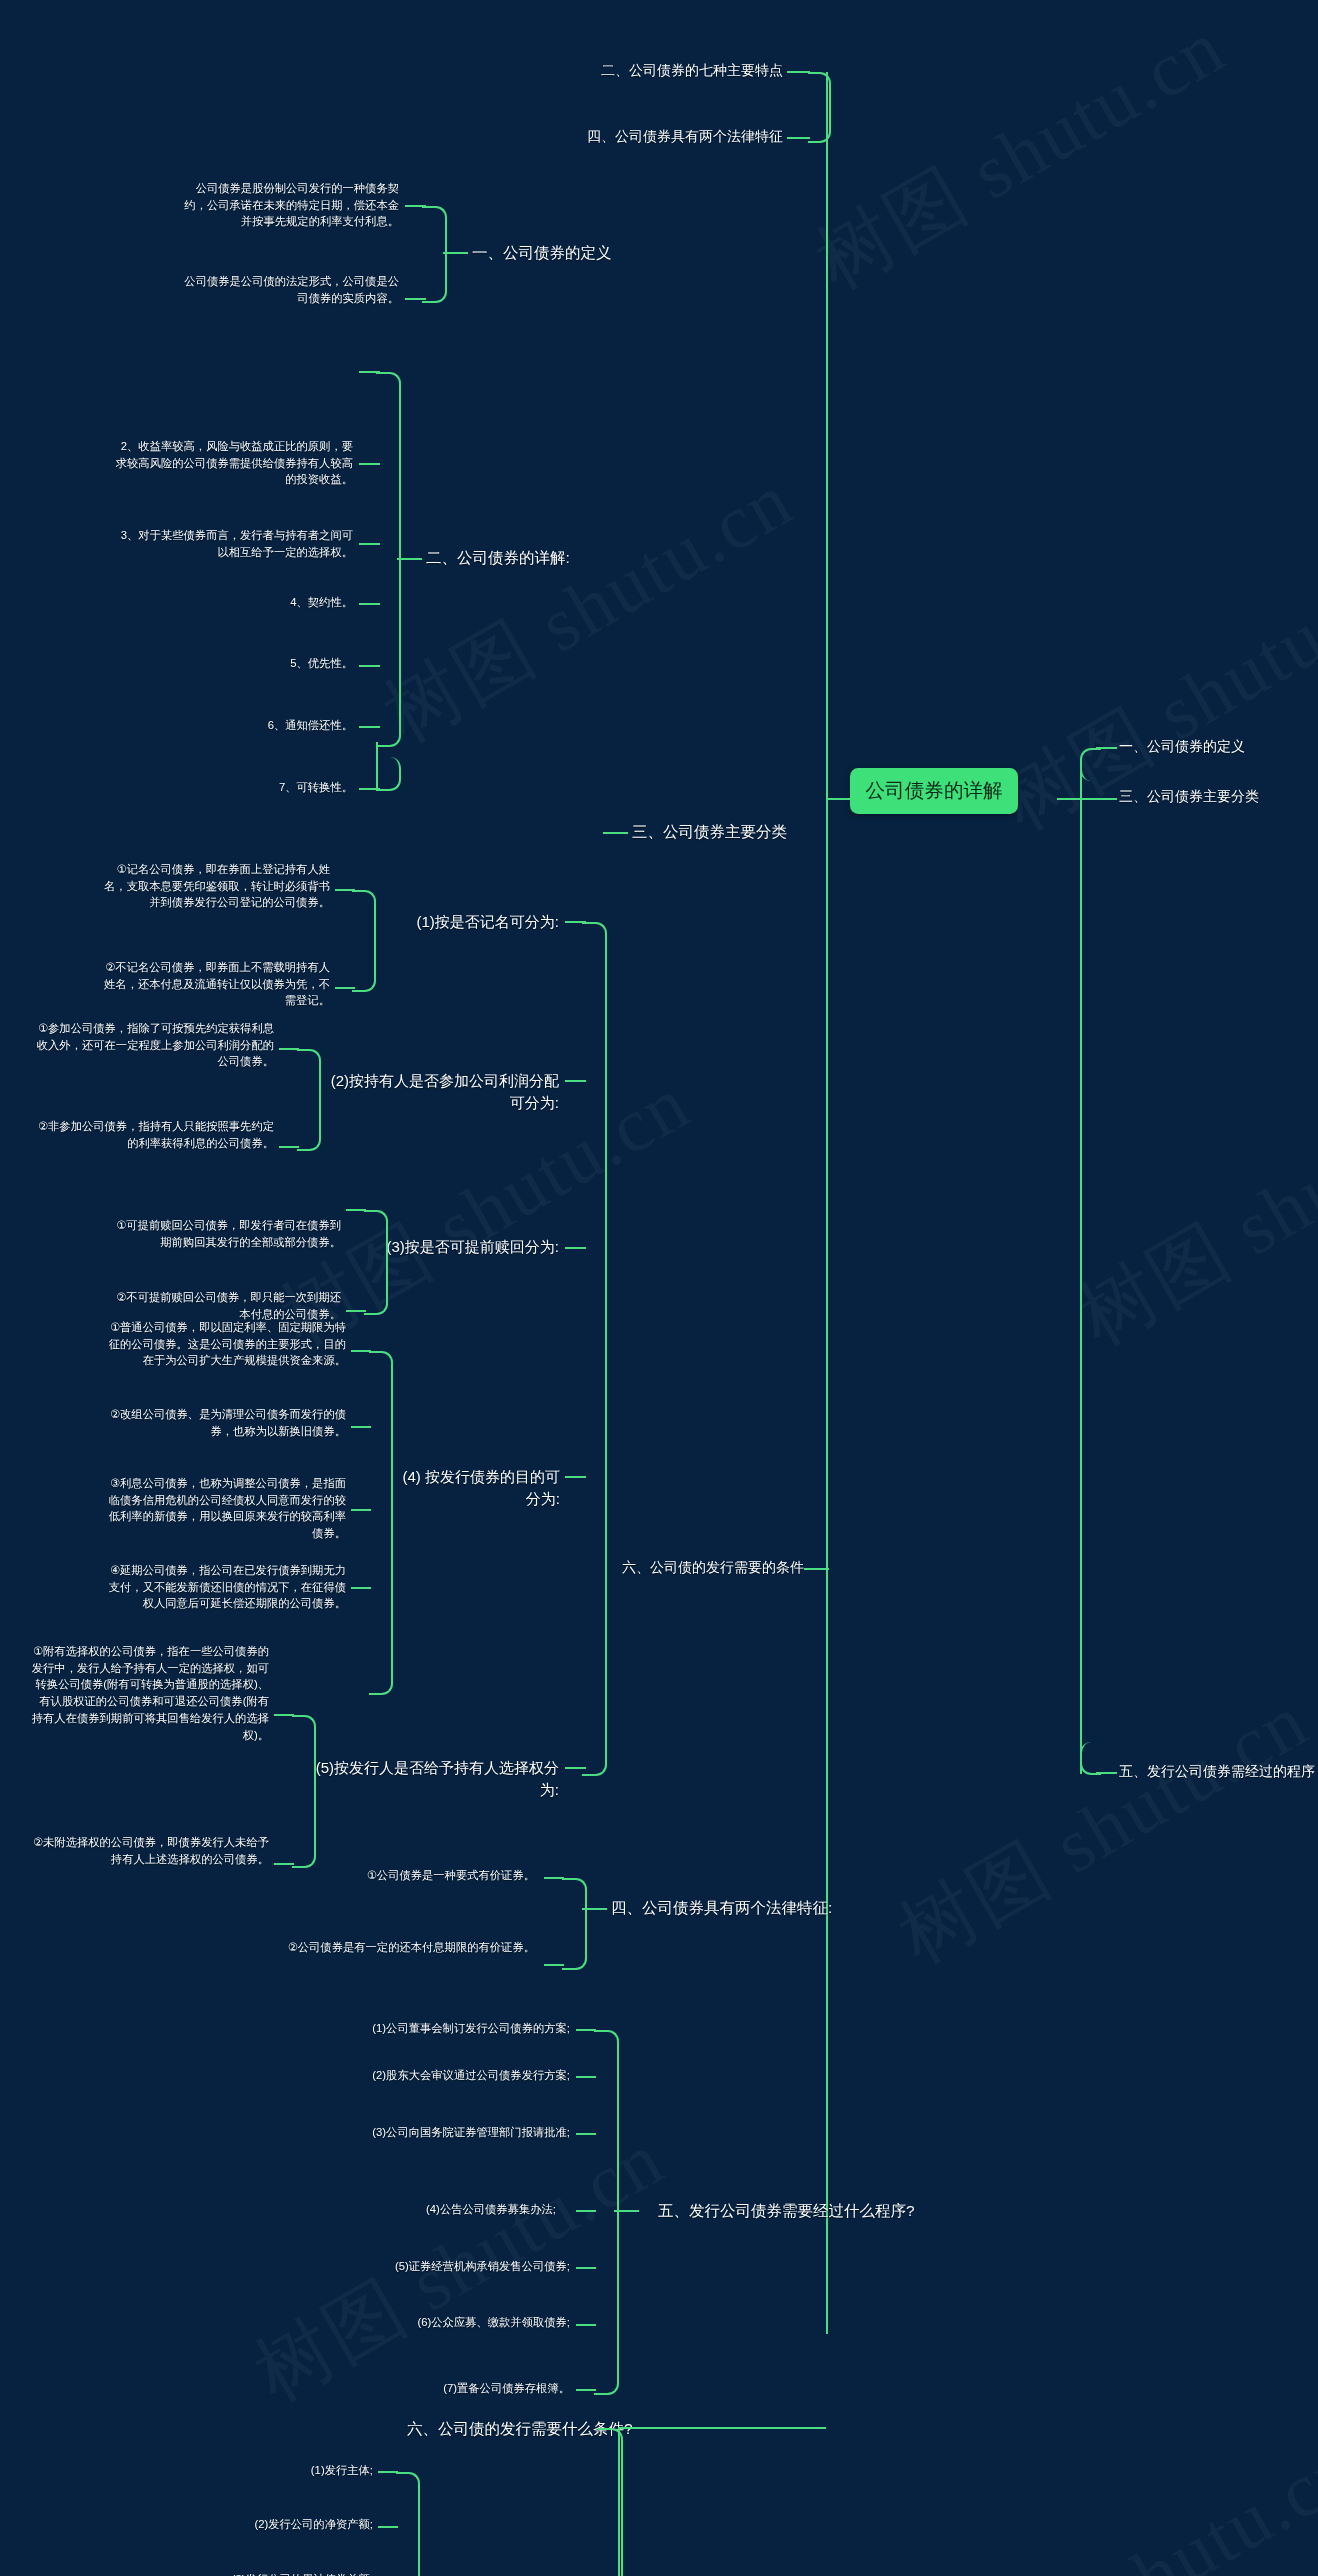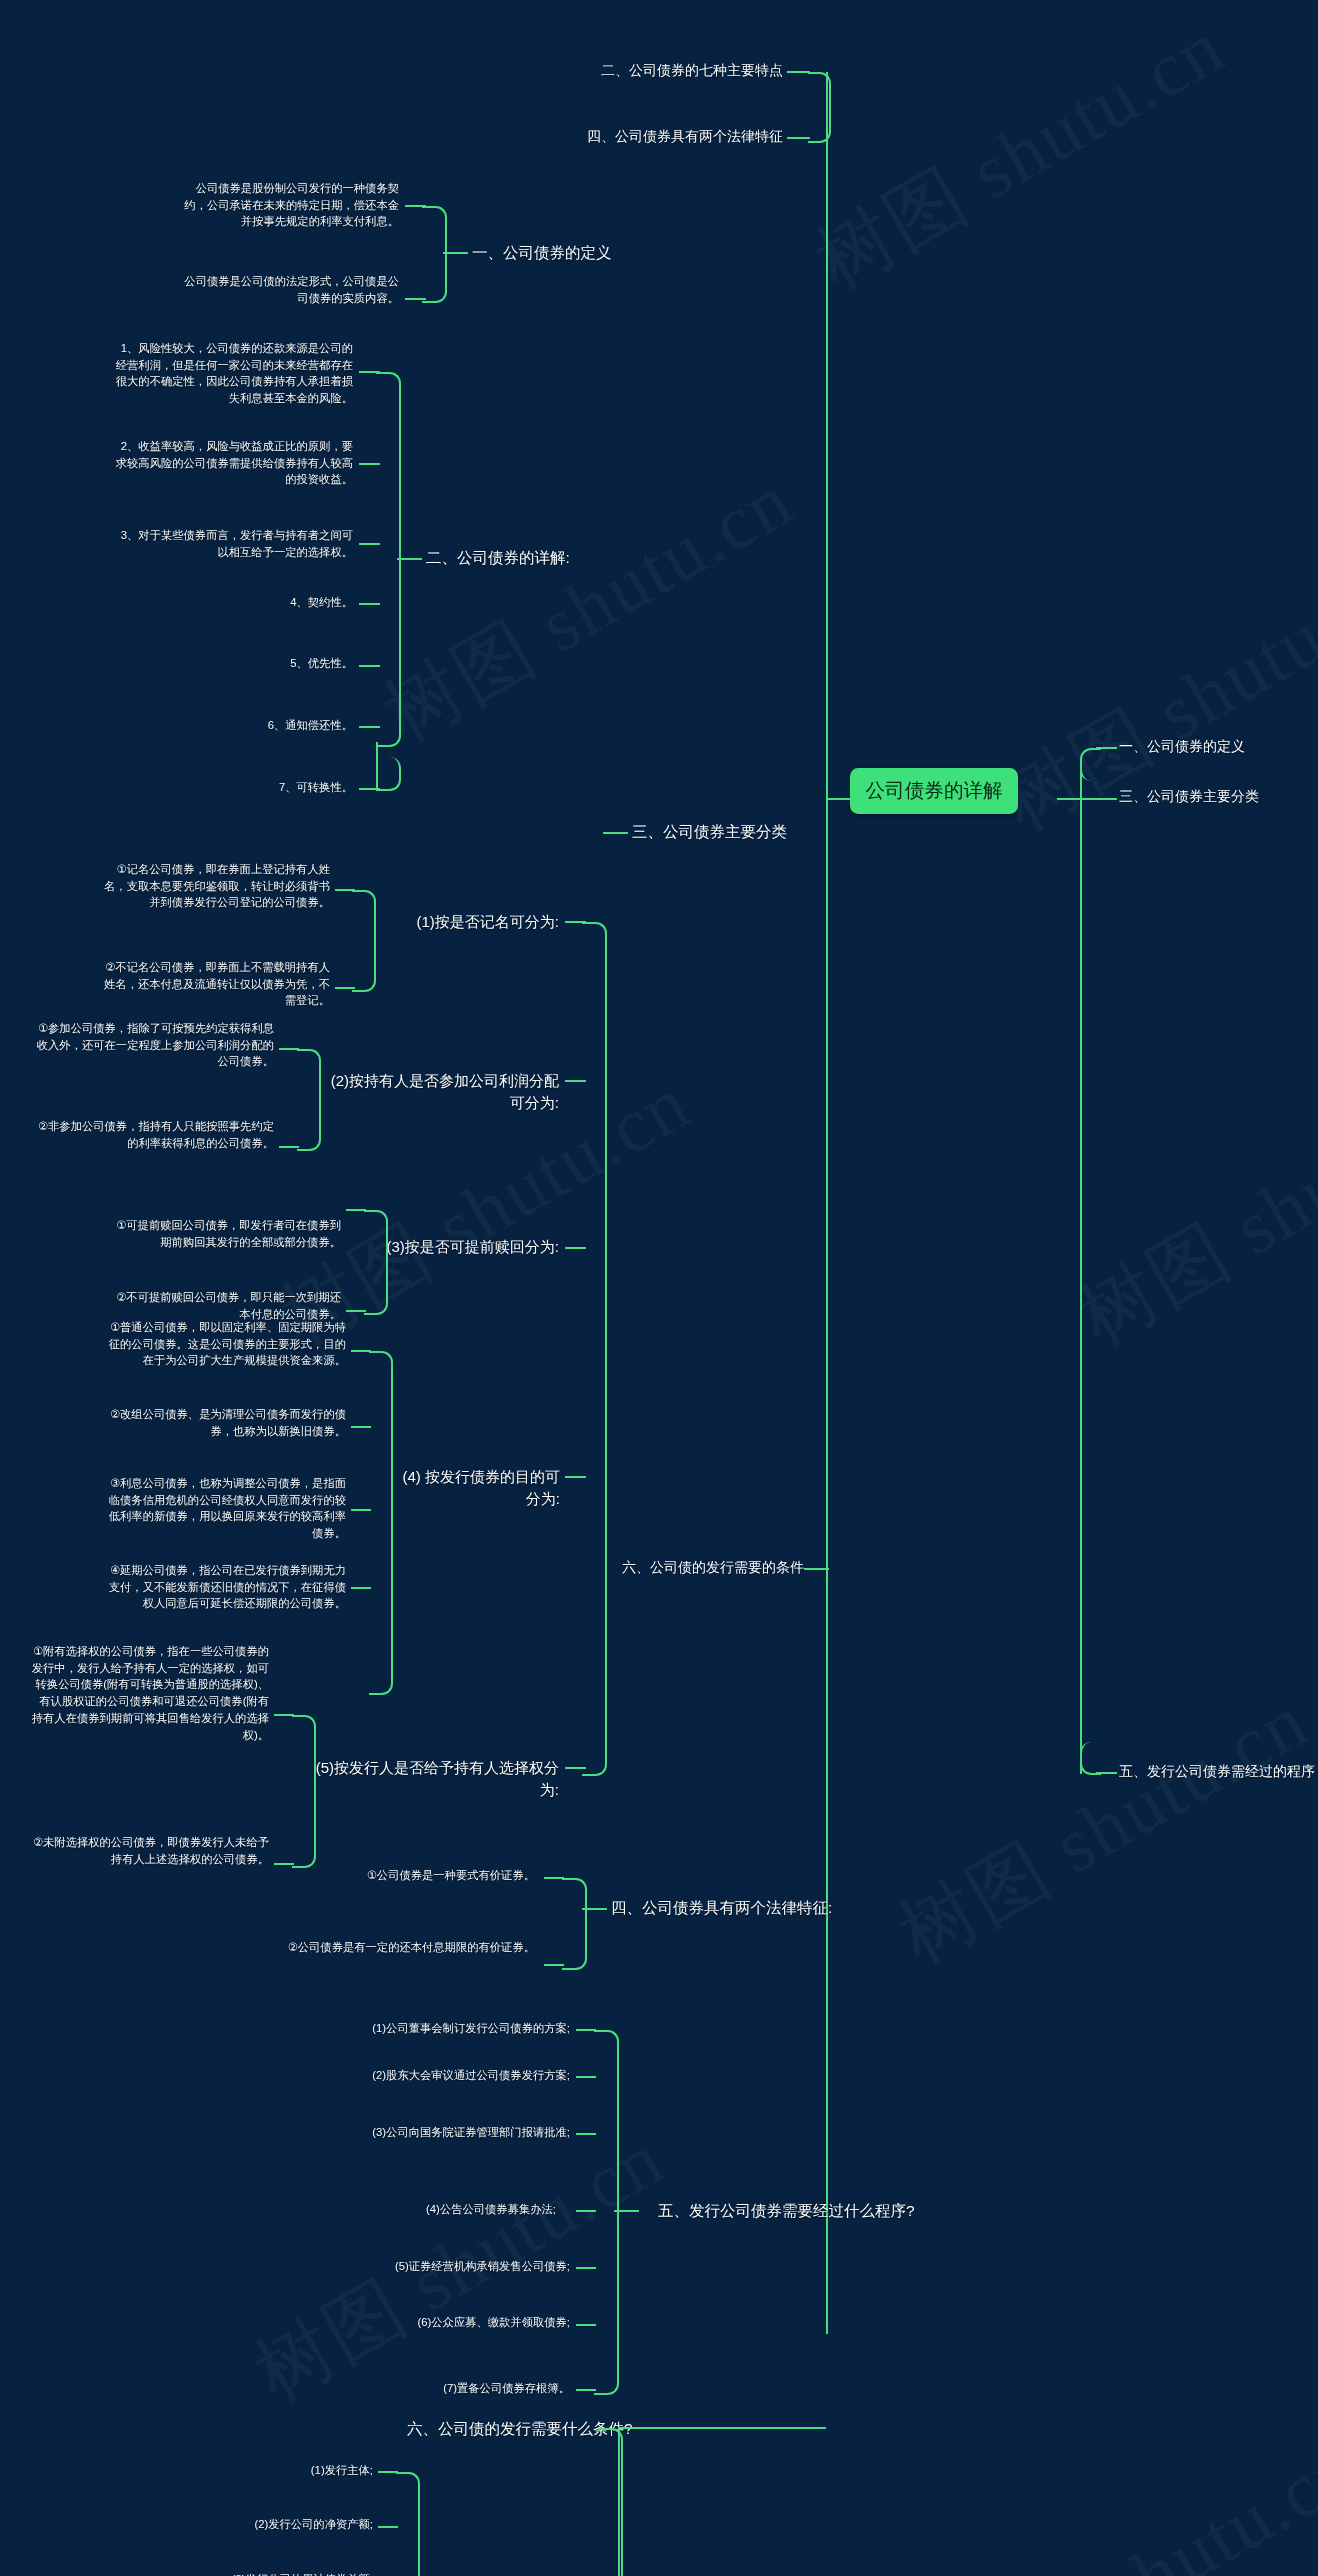--- a/index.html
+++ b/index.html
@@ -128,21 +128,20 @@
   <div class="hline" style="left:359px;top:371px;width:20.6px;"></div>
   <div class="hline" style="left:359px;top:463px;width:20.6px;"></div>
   <div class="hline" style="left:359px;top:543px;width:20.6px;"></div>
   <div class="hline" style="left:359px;top:603px;width:20.6px;"></div>
   <div class="hline" style="left:359px;top:665px;width:20.6px;"></div>
   <div class="hline" style="left:359px;top:726px;width:20.6px;"></div>
   <div class="hline" style="left:359px;top:788px;width:20.6px;"></div>
   <div class="vline" style="left:376px;top:742px;height:47px;"></div>
   <div class="brc left" style="left:376px;top:757px;width:23px;height:32px;border-top:none;"></div>
 
-  <div class="node r lvl4" style="left:111px;top:340px;width:242px;">1、风险性较大，公司债券的还款来源是公司的经营利润，但是任何一家公司的未来经营都存在很大的不确定性，因此公司债券持有人承担着损失利息甚至本金的风险。</div>
   <div class="node r lvl4" style="left:111px;top:438px;width:242px;">2、收益率较高，风险与收益成正比的原则，要求较高风险的公司债券需提供给债券持有人较高的投资收益。</div>
   <div class="node r lvl4" style="left:111px;top:527px;width:242px;">3、对于某些债券而言，发行者与持有者之间可以相互给予一定的选择权。</div>
   <div class="node r lvl4" style="left:111px;top:594px;width:242px;">4、契约性。</div>
   <div class="node r lvl4" style="left:111px;top:655px;width:242px;">5、优先性。</div>
   <div class="node r lvl4" style="left:111px;top:717px;width:242px;">6、通知偿还性。</div>
   <div class="node r lvl4" style="left:111px;top:779px;width:242px;">7、可转换性。</div>
 
   <div class="hline" style="left:603px;top:832px;width:25px;"></div>
   <div class="node l lvl2" style="left:632px;top:821px;">三、公司债券主要分类</div>
   <div class="brc left" style="left:582px;top:922px;width:23px;height:850px;"></div>

